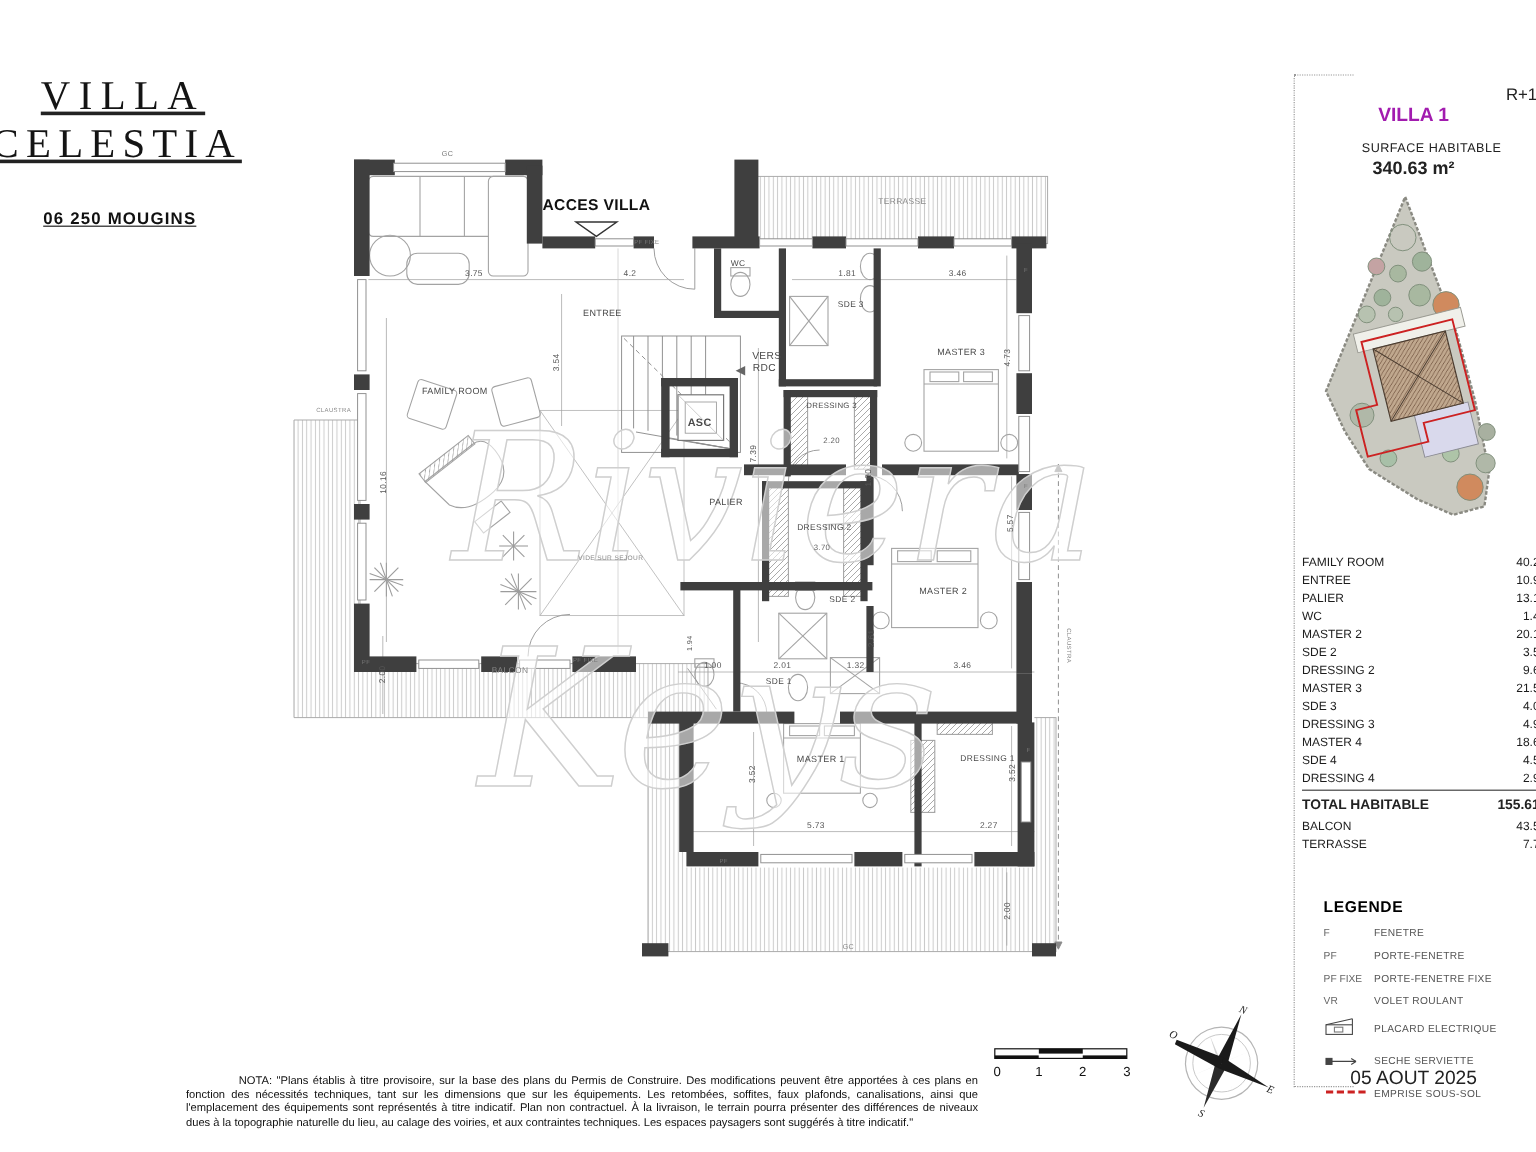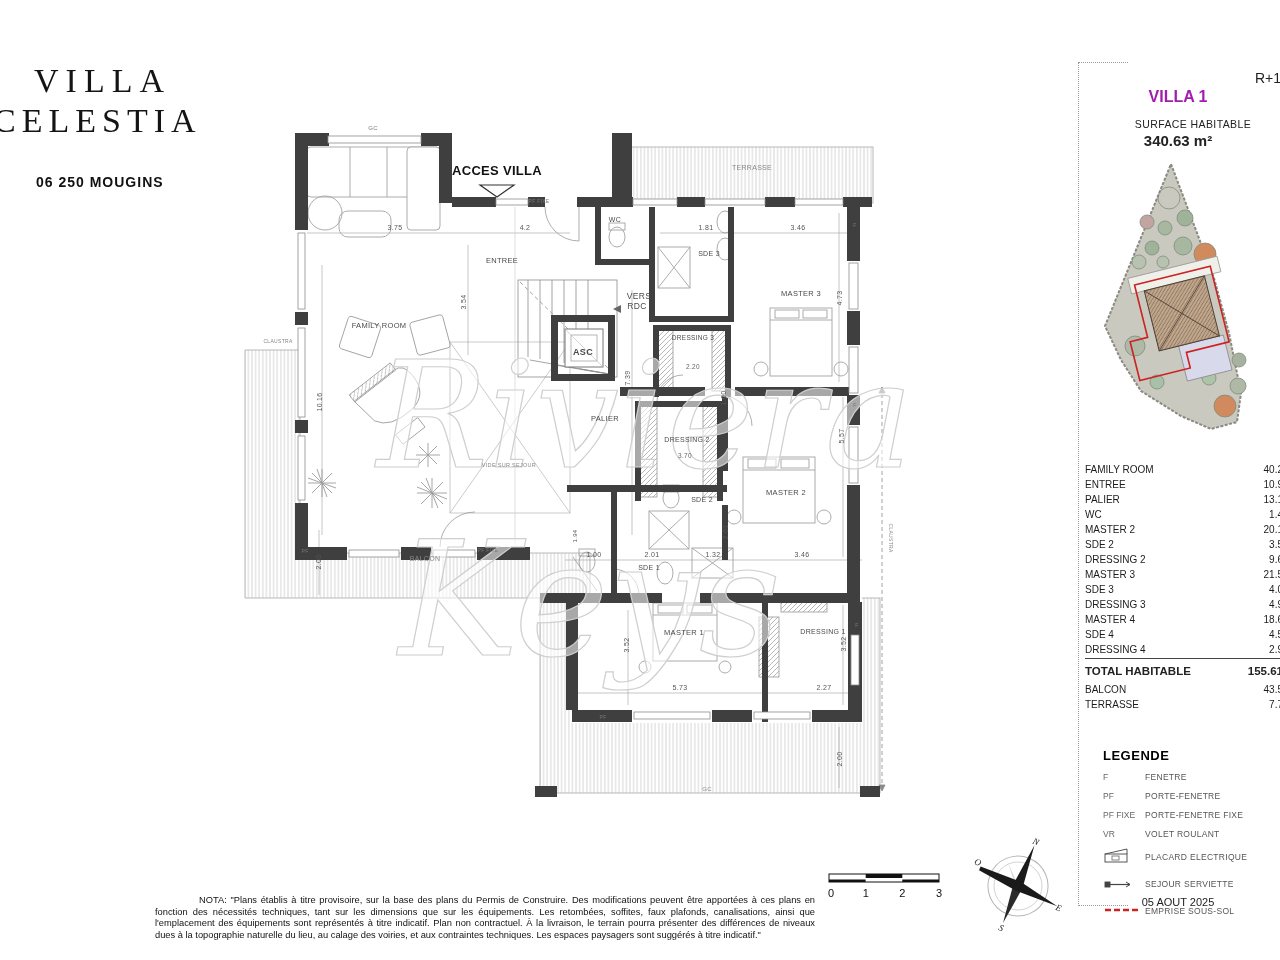--- a/index.html
+++ b/index.html
@@ -1,19 +1,19 @@
 <!DOCTYPE html>
 <html><head>
 <meta charset="utf-8">
 <style>
   html,body{margin:0;padding:0;background:#888;}
   .page{position:relative;width:1280px;height:960px;background:#ffffff;overflow:hidden;
         font-family:"Liberation Sans",sans-serif;color:#222;}
   
-  .brand{position:absolute;left:0;top:62px;width:230px;}
+  .brand{position:absolute;left:0;top:62px;width:230px;text-decoration:underline;}
   .brand-l1{font-family:"Liberation Serif",serif;font-size:34px;letter-spacing:7px;color:#141414;margin-left:34px;}
   .brand-l2{font-family:"Liberation Serif",serif;font-size:34px;letter-spacing:6px;color:#141414;margin-left:-7px;margin-top:2px;}
   .brand-address{font-size:14px;font-weight:bold;letter-spacing:1px;color:#111;margin-left:36px;margin-top:34px;}
   
   .plan{position:absolute;left:225px;top:105px;}
   
   .nota{position:absolute;left:155px;top:895px;width:660px;font-size:9.3px;line-height:11.6px;color:#111;text-align:justify;}
   .nota b{font-weight:normal;margin-left:44px;}
   
   .panel{position:absolute;left:1075px;top:58px;width:206px;height:852px;}
@@ -30,21 +30,21 @@
   .trow .val{white-space:nowrap;}
   .total-row{position:absolute;left:10px;top:600px;right:-2px;display:flex;justify-content:space-between;
              font-size:11.5px;font-weight:bold;border-top:1.5px solid #444;padding-top:6px;}
   .extras{position:absolute;left:10px;top:624px;right:-2px;}
   .legend{position:absolute;left:28px;top:690px;right:0;}
   .legend-title{font-size:13px;font-weight:bold;letter-spacing:.5px;color:#000000;}
   .lrow{display:flex;align-items:center;font-size:8.5px;color:#555;margin-top:9px;}
   .lrow .abbr{width:42px;color:#666;}
   .lrow .lic{width:42px;}
   .lrow .llab{letter-spacing:.3px;}
-  .p-date{position:absolute;left:0;bottom:2px;width:100%;text-align:center;font-size:11px;color:#222;}
+  .p-date{position:absolute;left:0;bottom:2px;width:100%;text-align:center;font-size:16px;color:#222;}
   
   .scalebar{position:absolute;left:828px;top:866px;}
   .compass{position:absolute;left:970px;top:838px;}
 </style>
 </head>
 <body>
 
 <div class="page">
 
   <div class="brand">
@@ -563,21 +563,21 @@
               </svg></span>
             <span class="llab">PLACARD ELECTRIQUE</span>
           </div>
           <div class="lrow">
             <span class="lic"><svg width="38" height="16" viewBox="0 0 38 16">
                 <rect x="2" y="7" width="5" height="5" fill="#444" stroke="#444" stroke-width="0.9"></rect>
                 <line x1="7" y1="9.5" x2="27" y2="9.5" stroke="#444" stroke-width="1.2"></line>
                 <line x1="27" y1="9.5" x2="23" y2="7" stroke="#444" stroke-width="1"></line>
                 <line x1="27" y1="9.5" x2="23" y2="12" stroke="#444" stroke-width="1"></line>
               </svg></span>
-            <span class="llab">SEJOUR SERVIETTE</span>
+            <span class="llab">SECHE SERVIETTE</span>
           </div>
           <div class="lrow">
             <span class="lic"><svg width="38" height="16" viewBox="0 0 38 16">
                 <line x1="2" y1="8" x2="36" y2="8" stroke="#cc2222" stroke-width="2.5" stroke-dasharray="6,3"></line>
               </svg></span>
             <span class="llab">EMPRISE SOUS-SOL</span>
           </div>
         </div>
     </div>
 

